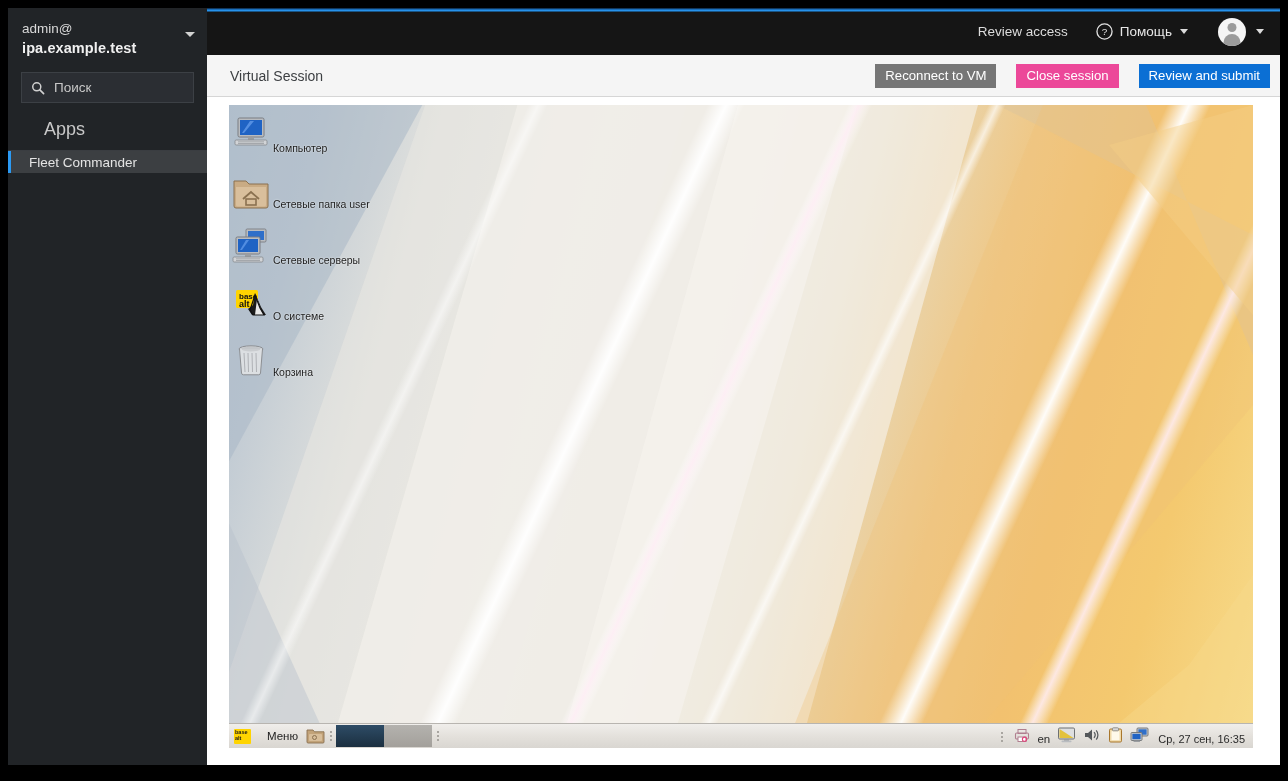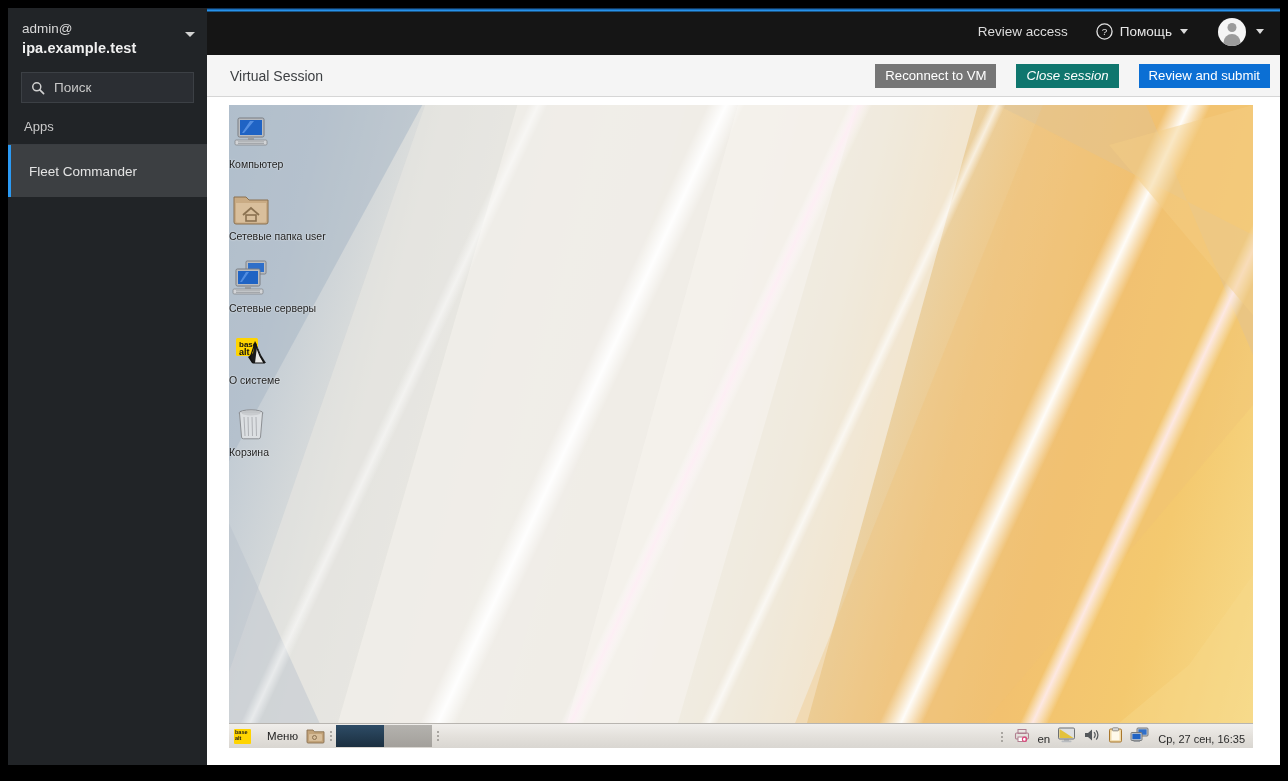--- a/index.html
+++ b/index.html
@@ -47,26 +47,26 @@
   }
   .search-input {
     background: transparent; border: none; outline: none;
     color: #d7d7d7; font-size: 13.5px;
     font-family: "Liberation Sans", sans-serif;
     width: 100%; height: 100%;
   }
   .search-input::placeholder { color: #c8c8c8; opacity: 1; }
   .nav-section-label {
     padding: 6px 16px 8px 16px;
-    font-size: 13px; color: #c9c9c9;
+    font-size: 18px; color: #c9c9c9; margin-left: 20px;
   }
   .nav-divider { height: 1px; background: #3a3d41; margin: 2px 0 0 0; }
   .nav-item {
     position: relative;
-    height: 52px;
+    height: 22px;
     display: flex; align-items: center;
     padding-left: 21px;
     font-size: 13.5px;
     color: #e4e4e4;
     cursor: pointer;
   }
   .nav-item.active { background: #3c3f42; }
   .nav-item.active::before {
     content: ""; position: absolute; left: 0; top: 0; bottom: 0;
     width: 3px; background: #2b9af3;
@@ -133,21 +133,21 @@
     font-size: 13.2px;
     border: none;
     color: #fff;
     cursor: pointer;
     font-family: "Liberation Sans", sans-serif;
     line-height: 24px;
     margin-left: 4px;
     white-space: nowrap;
   }
   .btn-reconnect { background: #767676; }
-  .btn-close { background: #0f766e; font-style: italic; }
+  .btn-close { background: #ec4899; }
   .btn-review { background: #0b6fd4; }
 
   
   .vm-frame {
     position: absolute;
     left: 22px; top: 50px;
     width: 1024px; height: 643px;
     overflow: hidden;
     background: #cfd6dd;
   }
@@ -197,21 +197,21 @@
   .tray { display: flex; align-items: flex-end; gap: 7px; padding-right: 8px; }
   .tray-lang { font-size: 11.5px; color: #2b2b2b; }
   .tray-clock { font-size: 11px; color: #2b2b2b; margin-left: 2px; white-space: nowrap; }
 
   .desktop-icons {
     position: absolute; left: 0; top: 0;
     width: 145px;
     padding-top: 6px;
   }
   .dicon {
-    display: flex; flex-direction: column; align-items: flex-start;
+    display: flex; align-items: flex-end;
     width: 100%;
     margin-bottom: 12px;
     cursor: pointer;
   }
   .dicon-art { width: 44px; height: 44px; display: flex; align-items: flex-end; justify-content: center; }
   .dicon-label {
     margin-top: 3px;
     font-size: 10.5px;
     color: #1d1d1d;
     text-align: center;

